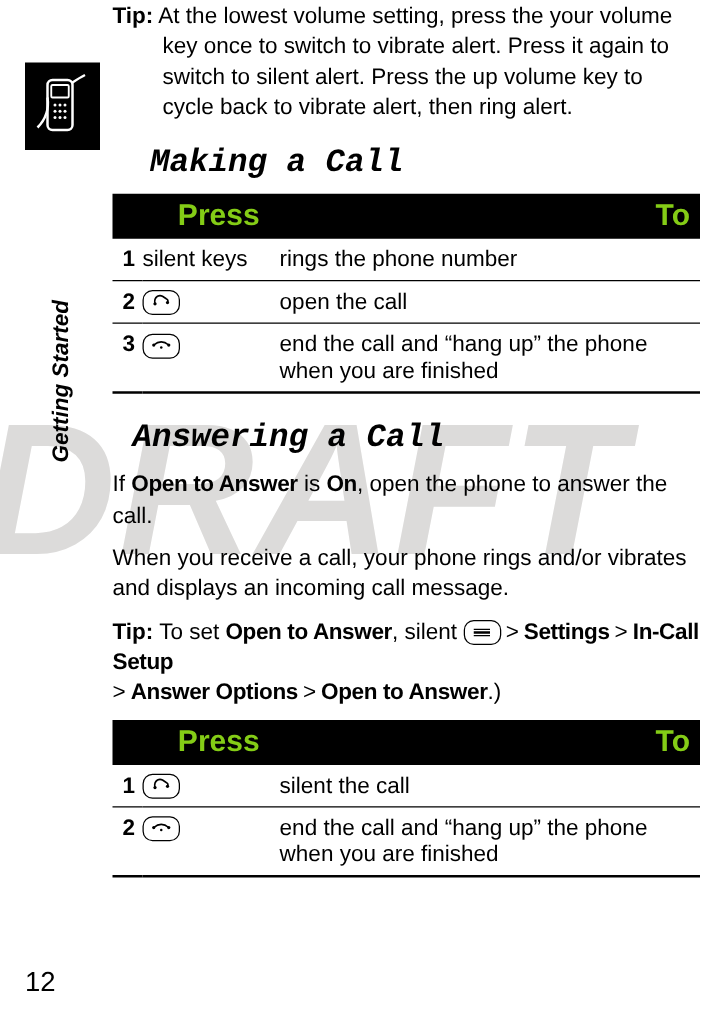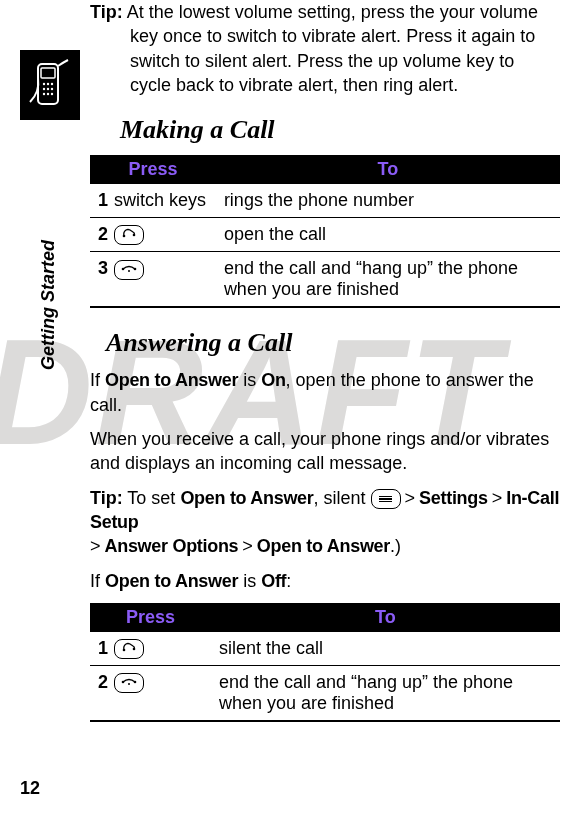--- a/index.html
+++ b/index.html
@@ -62,41 +62,41 @@
       font-size: 18px;
       line-height: 1.35;
       margin-bottom: 18px;
       padding-left: 40px;
     }
     .tip-block .tip-label {
       font-weight: bold;
     }
     .tip-firstline { margin-left: -40px; }
     h2.section {
-      font-family: Liberation Serif, serif;
+      font-family: Liberation Mono, monospace;
       font-weight: 900;
       font-style: italic;
       font-size: 26px;
       margin-bottom: 10px;
       margin-left: 30px;
     }
     table.instr {
       width: 100%;
       border-collapse: collapse;
       font-size: 18px;
       margin-bottom: 20px;
       margin-top: 6px;
     }
     table.instr thead th {
       background: #000;
-      color: #8b5cf6;
-      text-align: center;
+      color: #84cc16;
+      text-align: right;
       padding: 4px 8px;
       font-weight: bold;
-      font-size: 18px;
+      font-size: 24px;
     }
     table.instr thead th:first-child { width: 150px; }
     table.instr tbody td {
       padding: 6px 8px;
       vertical-align: top;
       border-bottom: 1px solid #000;
     }
     table.instr tbody tr:last-child td {
       border-bottom: 2px solid #000;
     }
@@ -135,22 +135,22 @@
       font-size: 18px;
       line-height: 1.35;
       margin: 10px 0;
     }
     .cond { font-weight: 900; font-family: Arial Narrow, Arial, sans-serif; letter-spacing: -0.3px; }
     .menu-path { font-weight: 900; font-family: Arial Narrow, Arial, sans-serif; letter-spacing: -0.3px; }
     .pagenum {
       position: absolute;
       bottom: 18px;
       left: 20px;
-      font-weight: bold;
-      font-size: 18px;
+      font-weight: normal;
+      font-size: 22px;
     }
     .gt { padding: 0 4px; }
   </style>
 </head>
 <body>
 
 <div class="watermark-rot">DRAFT</div>
 
 <div class="side-panel">
   <div class="phone-icon-box">
@@ -189,21 +189,21 @@
     <table class="instr">
       <thead>
         <tr>
           <th colspan="2">Press</th>
           <th>To</th>
         </tr>
       </thead>
       <tbody>
         <tr>
           <td class="step-num">1</td>
-          <td class="press-cell">switch keys</td>
+          <td class="press-cell">silent keys</td>
           <td>rings the phone number</td>
         </tr>
         <tr>
           <td class="step-num">2</td>
           <td class="press-cell">
             <span class="key-icon">
               <svg width="16" height="12" viewBox="0 0 16 12">
                   <path d="M3 9 Q 2 5 5 3 Q 7 2 9 3 L 12 5 Q 14 6 13 8" fill="none" stroke="#000" stroke-width="1.3"></path>
                   <circle cx="3" cy="9" r="1.3" fill="#000"></circle>
                   <circle cx="13" cy="8" r="1.3" fill="#000"></circle>
@@ -240,23 +240,20 @@
     <p class="para">
       <span class="tip-label" style="font-weight:bold">Tip:</span><span> To set </span><span class="menu-path">Open to Answer</span><span>, silent </span><span class="key-icon key-menu">
           <span class="bar"></span>
           <span class="bar"></span>
           <span class="bar"></span>
         </span><span class="gt">&gt;</span><span class="menu-path">Settings</span><span class="gt">&gt;</span><span class="menu-path">In-Call Setup</span>
       <br>
       <span class="gt" style="padding-left:0">&gt;</span><span class="menu-path">Answer Options</span><span class="gt">&gt;</span><span class="menu-path">Open to Answer</span><span>.)</span>
     </p>
 
-    <p class="para">
-      <span>If </span><span class="cond">Open to Answer</span><span> is </span><span class="cond">Off</span><span>:</span>
-    </p>
 
     <table class="instr">
       <thead>
         <tr>
           <th colspan="2">Press</th>
           <th>To</th>
         </tr>
       </thead>
       <tbody>
         <tr>

